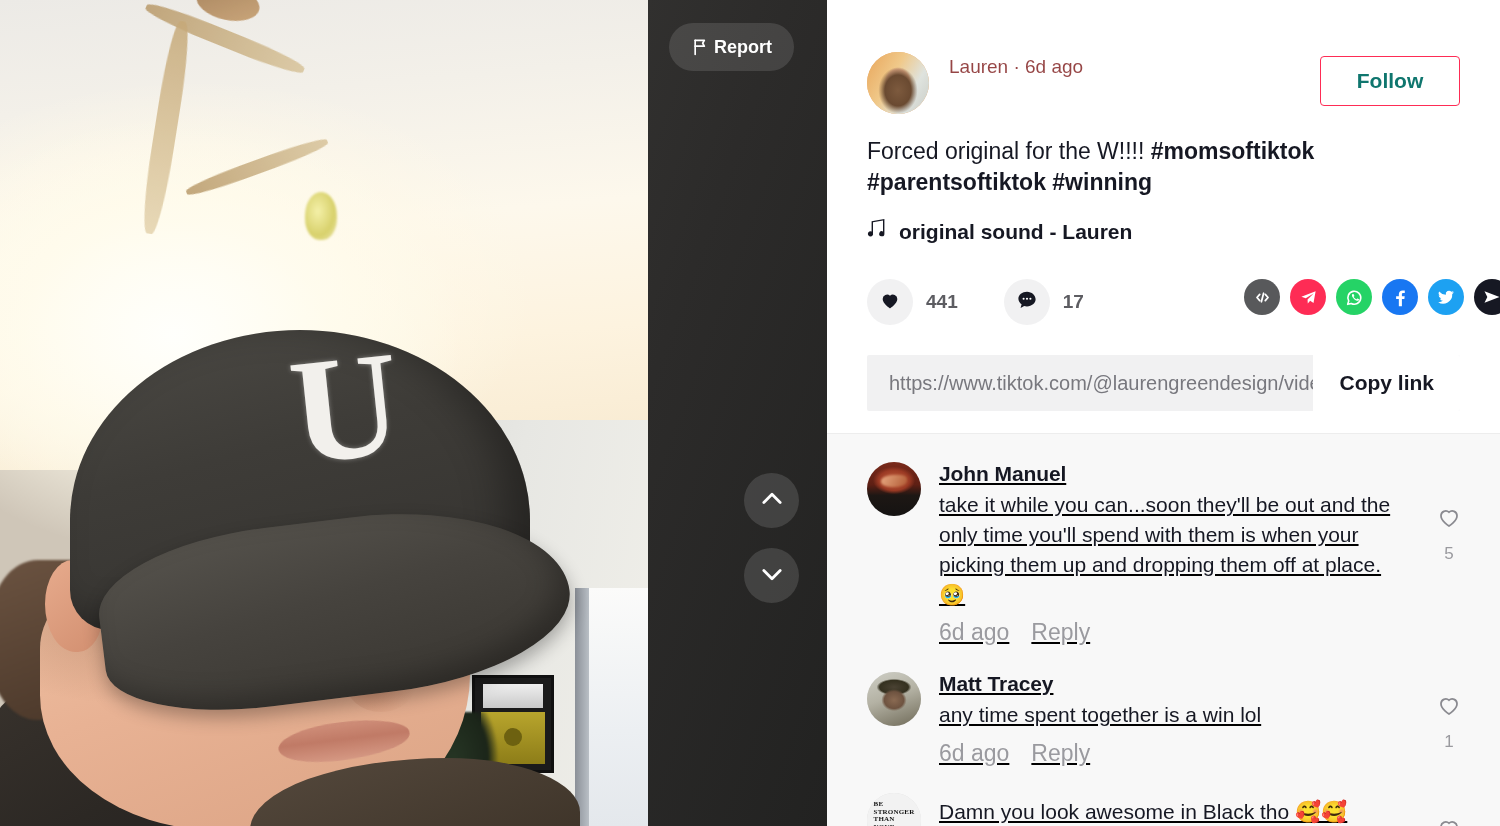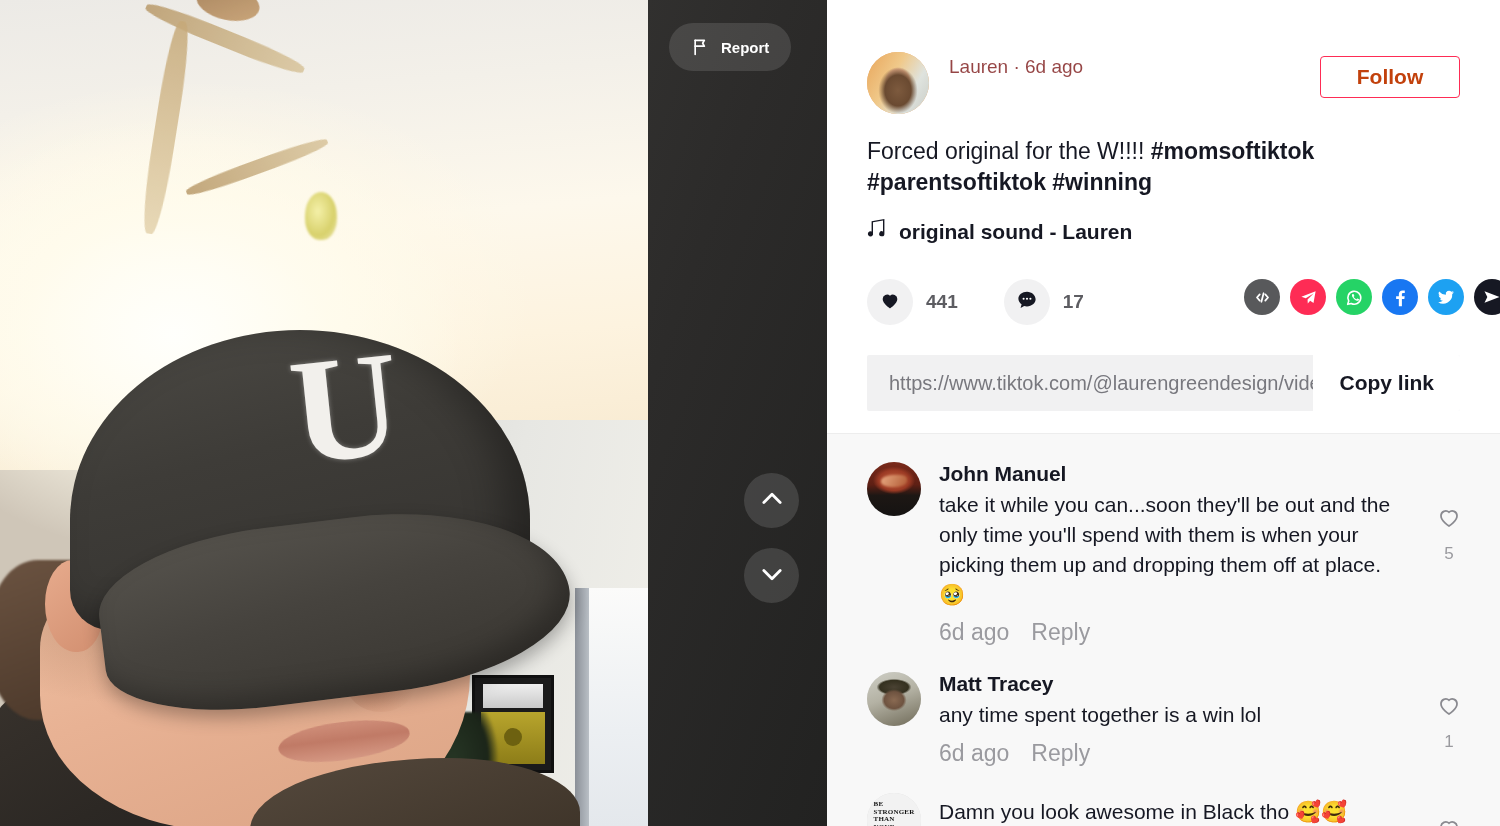--- a/index.html
+++ b/index.html
@@ -158,25 +158,25 @@
   }
   .v-shoulder {
     position:absolute; left: 250px; top: 758px; width: 330px; height: 90px;
     background: linear-gradient(160deg,#55493d,#3d3328);
     border-radius: 60% 40% 0 0 / 80% 60% 0 0;
   }
 
   
   .report-btn {
     position: absolute; left: 669px; top: 23px;
-    display: flex; align-items: center; gap: 10px;
+    display: flex; align-items: center; gap: 3px;
     height: 48px; padding: 0 22px;
     background: rgba(255,255,255,.12);
     border-radius: 24px;
-    color: #fff; font-size: 15px; font-weight: 700;
+    color: #fff; font-size: 18px; font-weight: 700;
     cursor: pointer; user-select: none;
   }
   .report-btn svg { display:block; }
 
   
   .nav-btn {
     position: absolute; left: 744px;
     width: 55px; height: 55px; border-radius: 50%;
     background: rgba(255,255,255,.13);
     display: flex; align-items: center; justify-content: center;
@@ -210,23 +210,23 @@
   .author-meta { margin-left: 20px; flex: 1 1 auto; min-width: 0; }
   .author-name {
     font-size: 26px; font-weight: 700; color: #161823;
     letter-spacing: -.2px; line-height: 1.15;
   }
   .author-sub {
     font-size: 19px; color: #7f1d1d; opacity: .82; margin-top: 4px;
   }
   .follow-btn {
     flex: 0 0 auto; margin-left: 16px; margin-top: 4px;
-    min-width: 140px; height: 42px;
+    min-width: 140px; height: 50px;
     border: 1px solid #fe2c55; border-radius: 4px;
-    background: #fff; color: #c2410c;
+    background: #fff; color: #0f766e;
     font-size: 21px; font-weight: 600;
     font-family: "Liberation Sans", sans-serif;
     cursor: pointer;
   }
 
   .caption {
     padding: 22px 40px 0 40px;
     font-size: 23px; line-height: 1.33; color: #161823;
     max-width: 620px;
   }
@@ -281,21 +281,21 @@
     background: #fff; border: none;
     font-size: 21px; font-weight: 700; color: #161823;
     font-family: "Liberation Sans", sans-serif;
     cursor: pointer;
   }
   .panel-divider { height: 1px; background: #ededed; margin-top: 22px; }
 
   
   .comments {
     flex: 1 1 auto; background: #f8f8f8;
-    padding: 28px 40px 12px 40px; overflow: hidden;
+    padding: 28px 40px 12px 40px; overflow: hidden; text-decoration: underline;
   }
   .comment { display: flex; align-items: flex-start; margin-bottom: 26px; position: relative; }
   .c-avatar {
     width: 54px; height: 54px; border-radius: 50%;
     flex: 0 0 54px; overflow: hidden; position: relative; background: #ddd;
   }
   .ca-superman {
     position: absolute; inset: 0;
     background:
       radial-gradient(ellipse 52% 34% at 50% 34%, #c4603f 0%, #9b3a24 55%, rgba(155,58,36,0) 75%),

